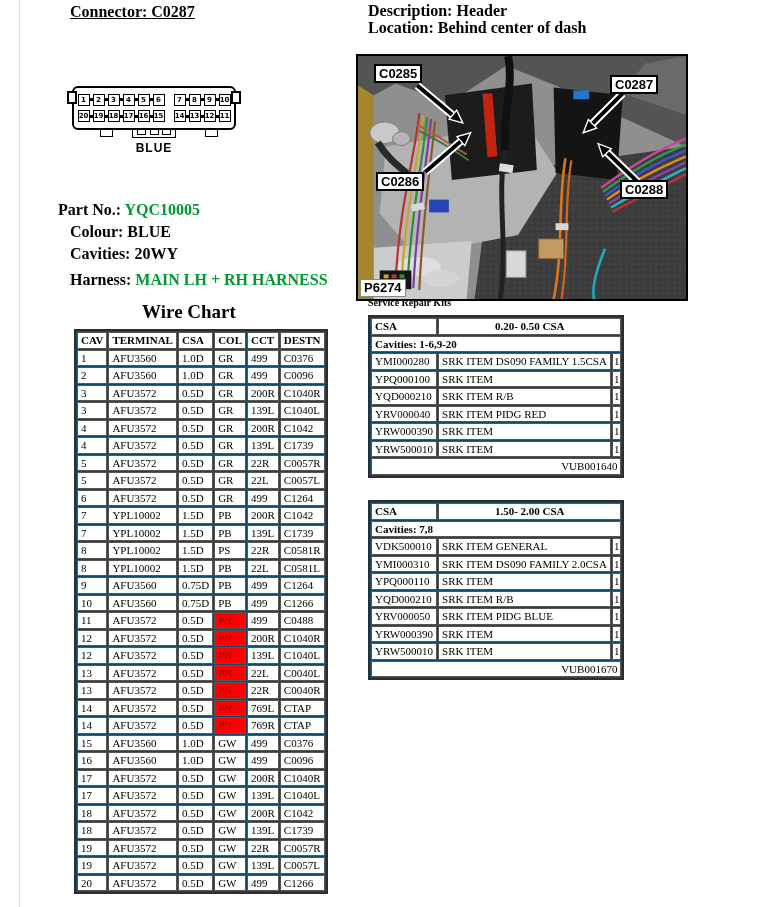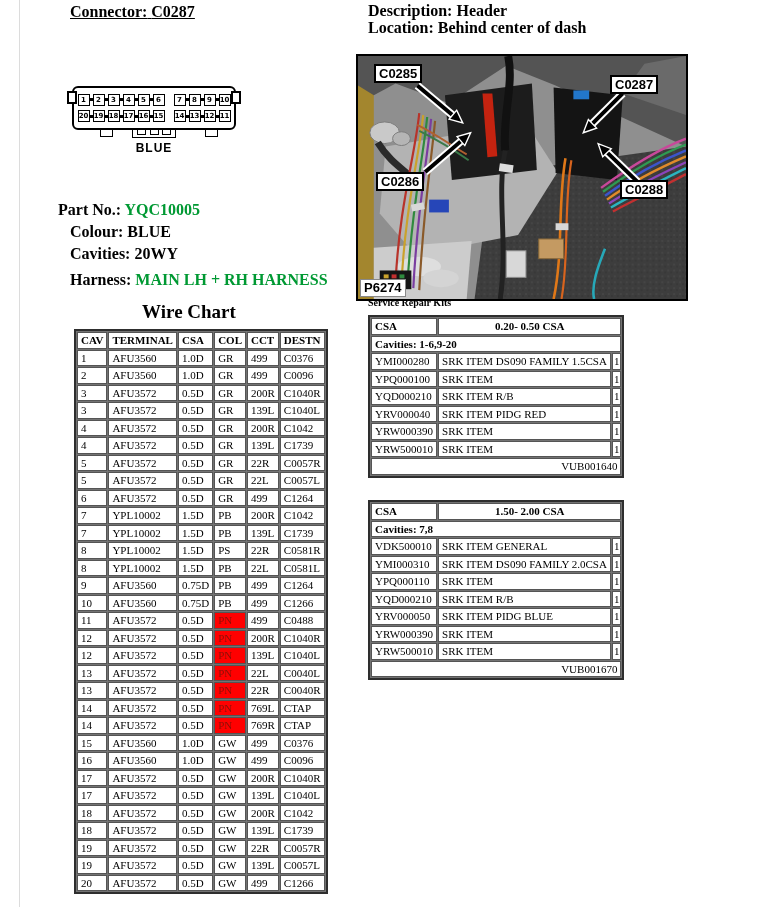--- a/index.html
+++ b/index.html
@@ -27,21 +27,21 @@
   .pin-link { width:3px; height:3px; background:#000; }
   .pin-gap { width:9px; height:3px; }
   .conn-tabs { position:relative; width:164px; height:9px; margin:0 auto; }
   .tab-s { position:absolute; top:-1px; width:13px; height:8px; border:1.5px solid #000; background:#fff; }
   .tab-c { position:absolute; top:-1px; left:60px; width:44px; height:9px; border:1.5px solid #000;
            background:#fff; display:flex; justify-content:space-evenly; }
   .tab-c span { width:9px; height:5px; border:1px solid #000; border-top:none; }
   .conn-label { margin-top:2px; font:bold 12px "Liberation Sans", sans-serif; letter-spacing:1px; }
 
   
-  .grid { position:absolute; border-collapse:separate; border-spacing:1px; background:#737373;
+  .grid { position:absolute; border-collapse:separate; border-spacing:1px; background:#0c4a6e;
           border:2px solid #2e2e2e; }
   .grid th, .grid td { border:1px solid #555; background:#fff; font-size:11px; line-height:11.5px;
           padding:2px 3px 1px; text-align:left; vertical-align:middle; white-space:nowrap;
           overflow:hidden; }
   .grid th { font-weight:bold; }
   .grid td.hl { background:#ff0000; color:#8b1007; }
   .grid td.qty { text-align:center; padding:2px 1px 1px; }
   .grid td.b { font-weight:bold; }
   .grid td.center { text-align:center; }
   .grid td.right { text-align:right; }

